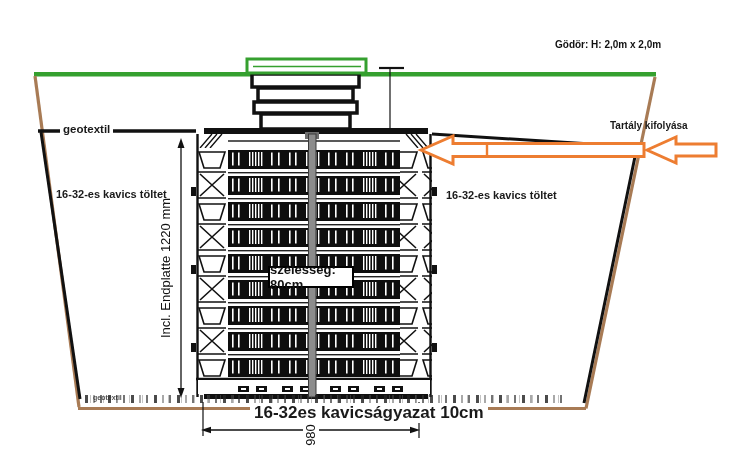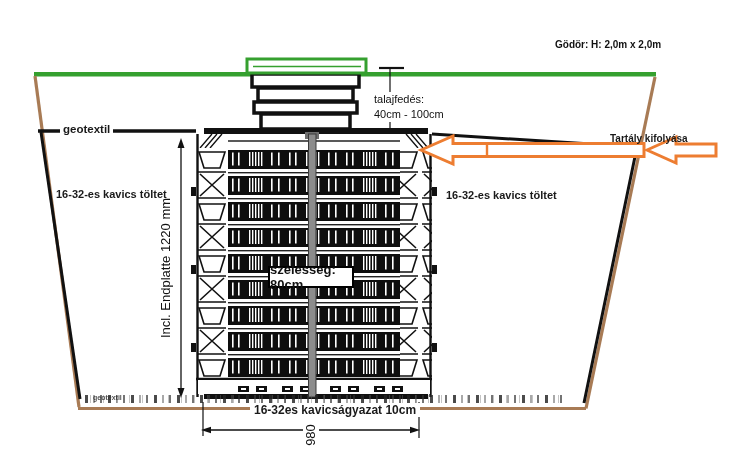--- a/index.html
+++ b/index.html
@@ -10,26 +10,26 @@
   .lbl{position:absolute;white-space:nowrap;color:#1a1a1a;font-weight:bold;}
   .bgw{background:#fff;padding:0 3px;}
   .pit-info{position:absolute;left:555px;top:37px;font-size:10px;font-weight:bold;line-height:15px;}
   .soil-cover{position:absolute;left:372px;top:92px;font-size:11px;line-height:15px;background:#fff;padding:0 2px;}
   .geotextil-top{left:60px;top:123px;font-size:11.5px;}
   .gravel-left{left:56px;top:188px;font-size:11px;}
   .gravel-right{left:446px;top:189px;font-size:11px;}
   .width-box{position:absolute;left:268px;top:266px;width:82px;height:18px;
              border:2px solid #000;background:#fff;font-size:13px;font-weight:bold;
              display:flex;align-items:center;justify-content:center;}
-  .tank-out{left:610px;top:120px;font-size:10px;font-weight:bold;margin-top:13px;}
+  .tank-out{left:610px;top:120px;font-size:10px;font-weight:bold;}
   .endplatte{position:absolute;left:81px;top:260px;width:170px;height:16px;
              font-size:13px;text-align:center;transform:rotate(-90deg);}
   .dim980{position:absolute;left:296px;top:427px;width:30px;height:16px;
           font-size:13px;text-align:center;transform:rotate(-90deg);background:#fff;}
-  .bed-label{left:250px;top:403px;font-size:12px;background:#fff;padding:0 4px;text-align:right;}
+  .bed-label{left:250px;top:403px;font-size:17px;background:#fff;padding:0 4px;text-align:right;}
   .geotextil-bottom{left:93px;top:394px;font-size:7px;color:#333;opacity:.85;filter:blur(.3px);}
   .gravel-band{position:absolute;left:85px;top:395px;width:482px;height:8px;
      filter:blur(.35px);opacity:.9;
      background-image:
        repeating-linear-gradient(90deg, rgba(35,35,35,.9) 0 3px, transparent 3px 8px,
           rgba(80,80,80,.55) 8px 10px, transparent 10px 15px, rgba(50,50,50,.75) 15px 17px, transparent 17px 23px),
        repeating-linear-gradient(90deg, transparent 0 5px, rgba(110,110,110,.45) 5px 6px, transparent 6px 13px);}
 </style>
 </head>
 <body>
@@ -166,24 +166,20 @@
       <path d="M647,150 L676,137 L676,144 L716,144 L716,156 L676,156 L676,163 Z"></path>
     </g>
   </svg>
 
   <div class="gravel-band"></div>
 
   <div class="pit-info">
     <div>Gödör: H: 2,0m x 2,0m</div>
   </div>
 
-  <div class="soil-cover">
-    <div>talajfedés:</div>
-    <div>40cm - 100cm</div>
-  </div>
 
   <div class="lbl geotextil-top bgw">geotextil</div>
 
   <div class="lbl gravel-left">16-32-es kavics töltet</div>
 
   <div class="lbl gravel-right">16-32-es kavics töltet</div>
 
   <div class="width-box">szélesség: 80cm</div>
 
   <div class="endplatte">Incl. Endplatte 1220 mm</div>

